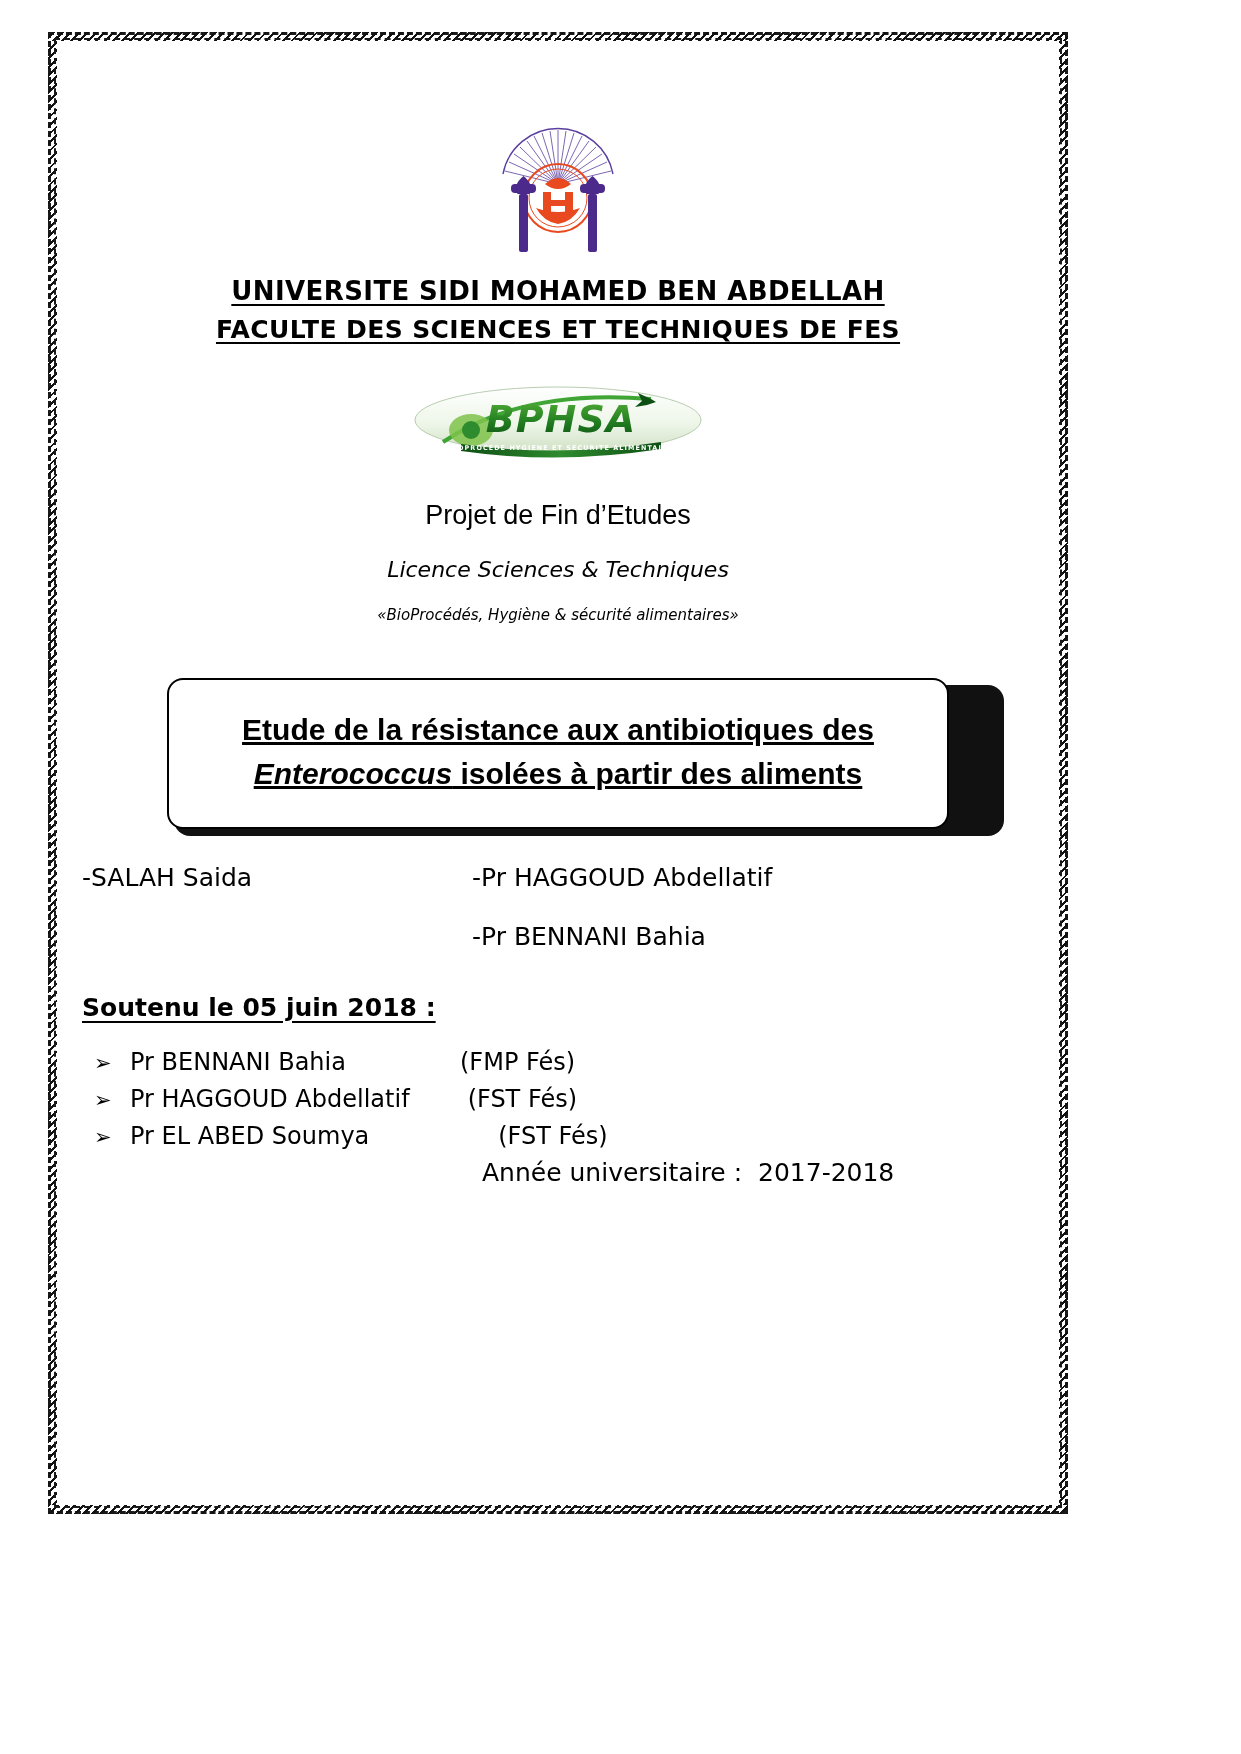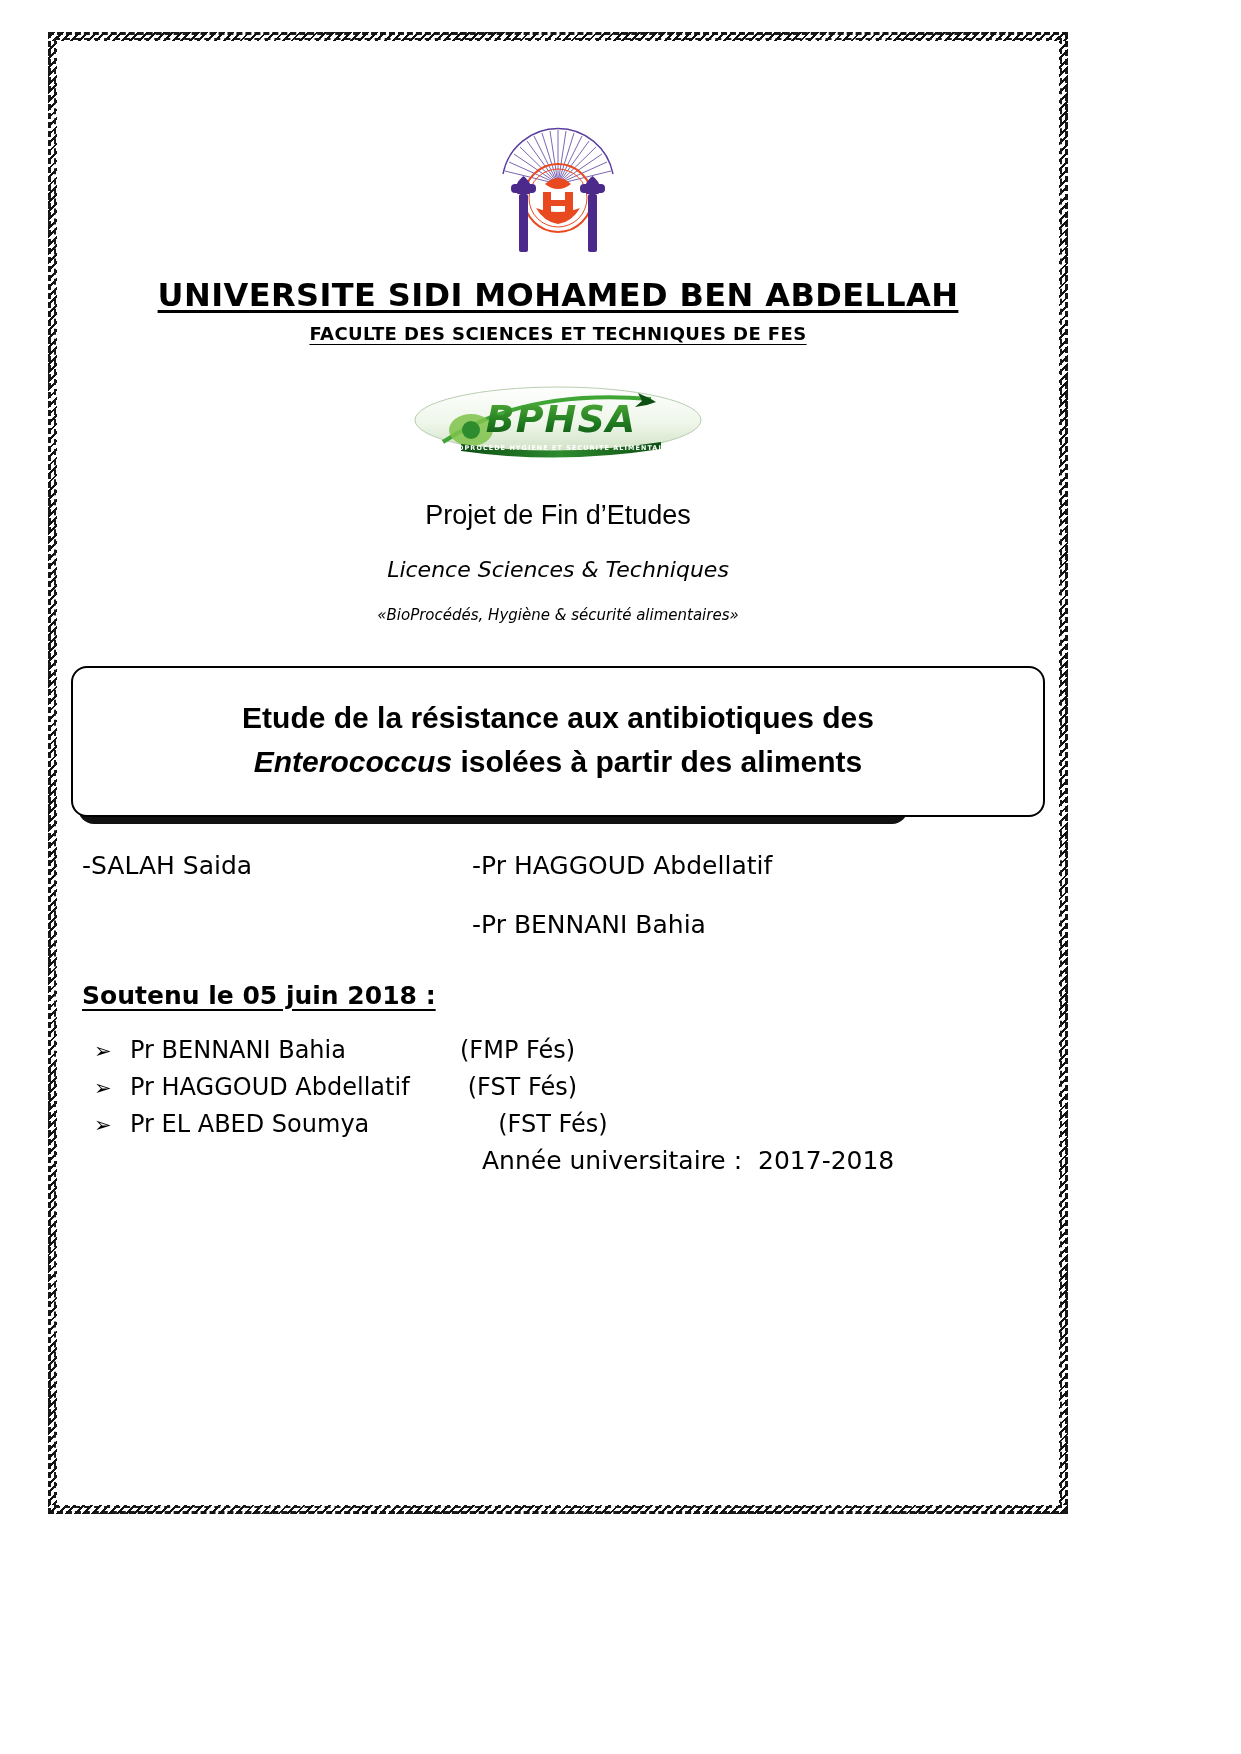--- a/index.html
+++ b/index.html
@@ -72,33 +72,33 @@
     height: 132px;
     display: flex;
     align-items: center;
     justify-content: center;
   }
 
   
   .univ-line {
     font-family: "DejaVu Sans", sans-serif;
     font-weight: bold;
-    font-size: 32px;
+    font-size: 26px;
     letter-spacing: 0.4px;
     margin-top: 22px;
     text-align: center;
   }
   .univ-line span.u {
     text-decoration: underline;
     text-underline-offset: 4px;
   }
   .fac-line {
     font-family: "DejaVu Sans", sans-serif;
     font-weight: bold;
-    font-size: 18px;
+    font-size: 25px;
     letter-spacing: 0.4px;
     margin-top: 9px;
   }
   .fac-line span.u {
     text-decoration: underline;
     text-underline-offset: 4px;
   }
 
   
   .bphsa-wrap {
@@ -124,22 +124,23 @@
   .filiere-line {
     font-family: "DejaVu Sans", sans-serif;
     font-style: italic;
     font-size: 15px;
     margin-top: 24px;
   }
 
   
   .title-box-holder {
     position: relative;
-    margin: 42px auto 0 auto;
-    width: 974px;
+    margin: 54px auto 0 auto;
+    width: 782px;
+    text-decoration: underline;
   }
   .title-box-shadow {
     position: absolute;
     left: 7px;
     top: 7px;
     width: 830px;
     height: 100%;
     border-radius: 16px;
     background: #111;
     box-sizing: border-box;

